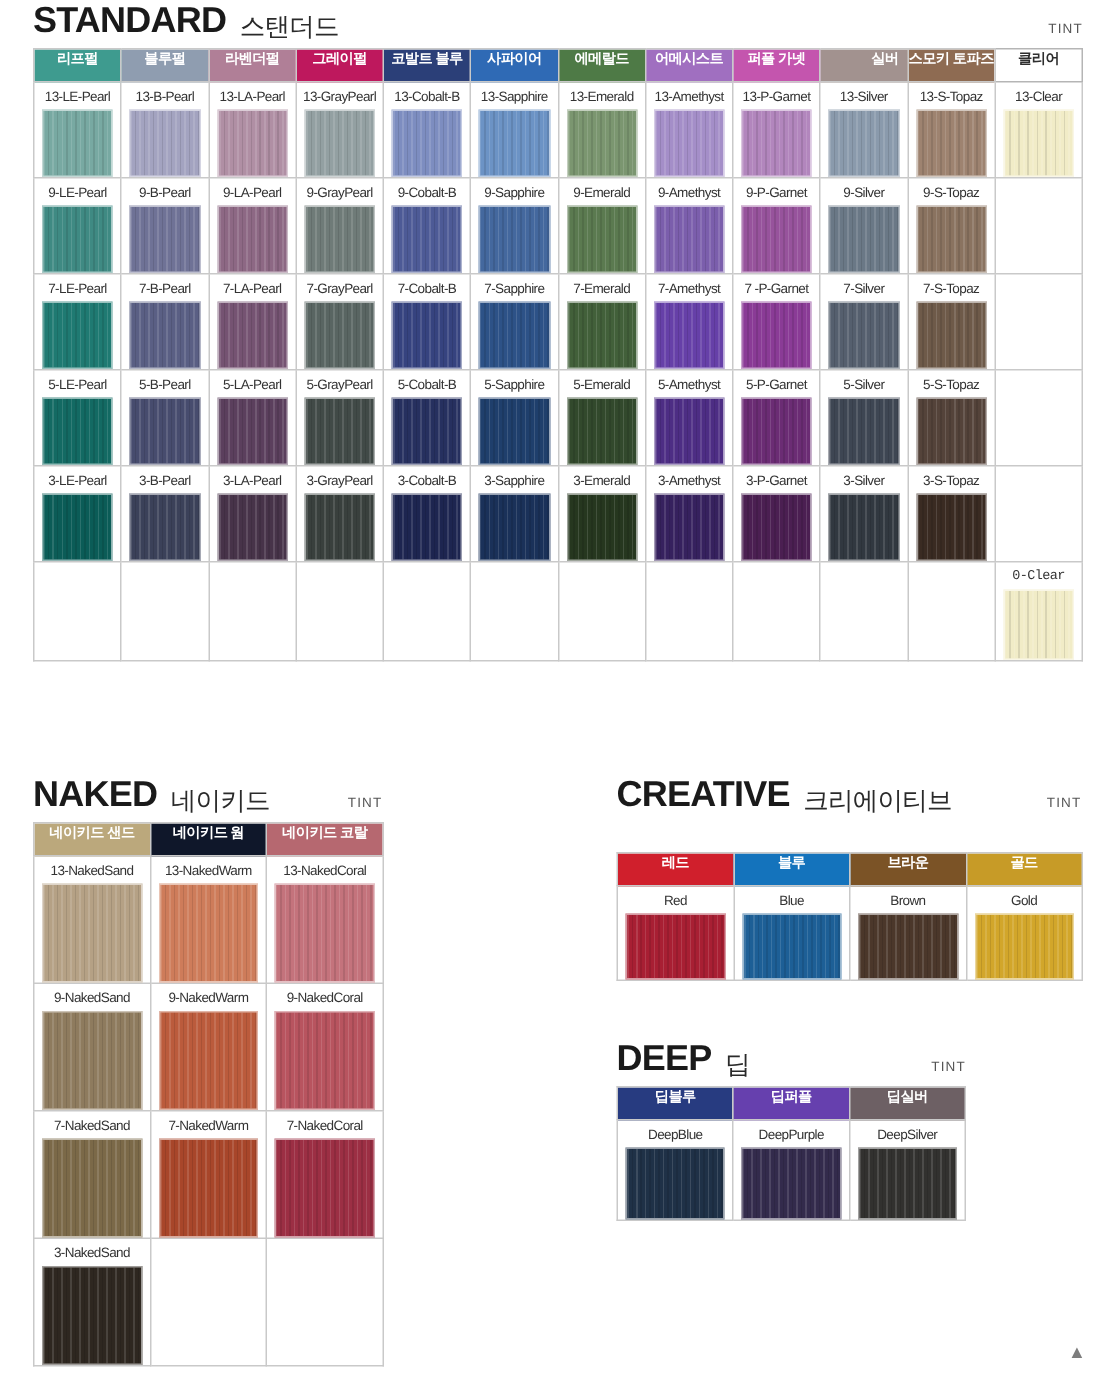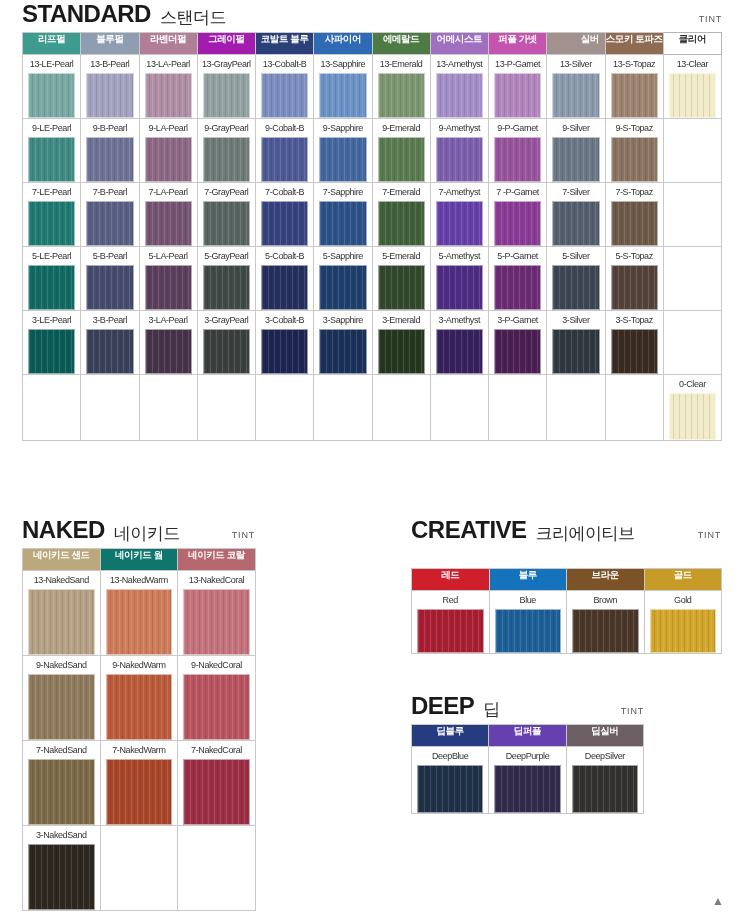--- a/index.html
+++ b/index.html
@@ -88,21 +88,21 @@
       rgba(0,0,0,0.0) 6px);
   }
   td.empty .cell-inner { height: 100%; }
 
   
   #standard-title { position: absolute; left: 22px; top: 2px; width: 700px; }
   #standard-title .tint { right: 0px; bottom: 2px; }
   #standard-table { position: absolute; left: 22px; top: 32px; width: 699px; }
   #standard-table td { width: 58.25px; }
   #standard-table tr.grid-row td { height: 64px; }
-  #standard-table tr.last-row td { height: 66px; }
+  #standard-table tr.last-row td { height: 66px; font-family: Liberation Mono, monospace; }
 
   
   #naked-title { position: absolute; left: 22px; top: 518px; width: 233px; }
   #naked-title .tint { right: 0px; bottom: 2px; }
   #naked-table { position: absolute; left: 22px; top: 548px; width: 233px; }
   #naked-table td { width: 77.6px; }
   #naked-table tr.grid-row td { height: 85px; }
 
   
   #creative-title { position: absolute; left: 411px; top: 518px; width: 310px; }
@@ -137,21 +137,21 @@
     <span class="sec-en">STANDARD</span>
     <span class="sec-ko">스탠더드</span>
     <span class="tint">TINT</span>
   </div>
   <table class="chart" id="standard-table">
     <tbody>
         <tr>
           <td class="hdr" style="background: rgb(62, 155, 143); color: rgb(255, 255, 255);">리프펄</td>
           <td class="hdr" style="background: rgb(143, 157, 176); color: rgb(255, 255, 255);">블루펄</td>
           <td class="hdr" style="background: rgb(176, 127, 151); color: rgb(255, 255, 255);">라벤더펄</td>
-          <td class="hdr" style="background: #a21caf; color: rgb(255, 255, 255);">그레이펄</td>
+          <td class="hdr" style="background: #be185d; color: rgb(255, 255, 255);">그레이펄</td>
           <td class="hdr" style="background: rgb(43, 63, 120); color: rgb(255, 255, 255);">코발트 블루</td>
           <td class="hdr" style="background: rgb(47, 106, 181); color: rgb(255, 255, 255);">사파이어</td>
           <td class="hdr" style="background: rgb(78, 122, 70); color: rgb(255, 255, 255);">에메랄드</td>
           <td class="hdr" style="background: rgb(160, 111, 192); color: rgb(255, 255, 255);">어메시스트</td>
           <td class="hdr" style="background: rgb(196, 85, 174); color: rgb(255, 255, 255);">퍼플 가넷</td>
           <td class="hdr" style="background: rgb(162, 146, 143); color: rgb(255, 255, 255); padding-left: 28px;">실버</td>
           <td class="hdr" style="background: rgb(142, 107, 82); color: rgb(255, 255, 255);">스모키 토파즈</td>
           <td class="hdr clear-cell" style="color: rgb(46, 46, 46);">클리어</td>
         </tr>
         <tr class="grid-row">
@@ -558,21 +558,21 @@
 
   <div class="sec-title-row" id="naked-title">
     <span class="sec-en">NAKED</span>
     <span class="sec-ko">네이키드</span>
     <span class="tint">TINT</span>
   </div>
   <table class="chart" id="naked-table">
     <tbody>
         <tr>
           <td class="hdr" style="background: rgb(187, 168, 124); color: rgb(255, 255, 255);">네이키드 샌드</td>
-          <td class="hdr" style="background: #0f766e; color: rgb(255, 255, 255);">네이키드 웜</td>
+          <td class="hdr" style="background: #0f172a; color: rgb(255, 255, 255); font-family: Liberation Serif, serif;">네이키드 웜</td>
           <td class="hdr" style="background: rgb(182, 104, 112); color: rgb(255, 255, 255);">네이키드 코랄</td>
         </tr>
         <tr class="grid-row">
           <td>
             <div class="cell-inner">
               <div class="cell-label">13-NakedSand</div>
               <div class="swatch" style="background: rgb(181, 161, 133);"></div>
             </div>
           </td>
           <td>

